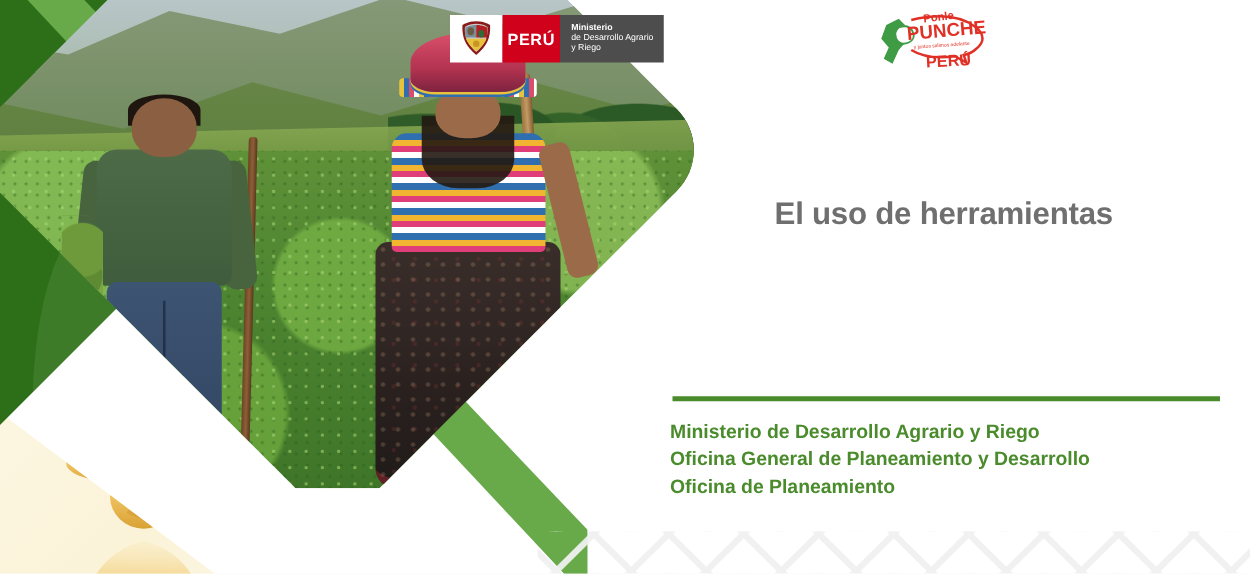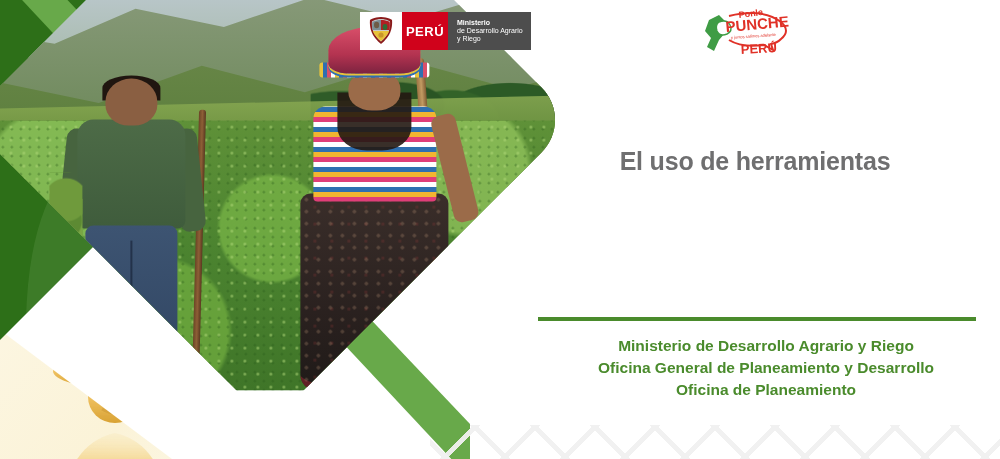--- a/index.html
+++ b/index.html
@@ -321,21 +321,21 @@
     left: 695px;
     top: 4px;
     width: 100px;
     height: 56px;
   }
 
   
   .title {
     position: absolute;
     left: 520px;
-    top: 145px;
+    top: 155px;
     width: 470px;
     text-align: center;
     color: #6f6f70;
     font-size: 25px;
     font-weight: bold;
     line-height: 1.30;
     letter-spacing: -0.2px;
   }
 
   .divider {
@@ -349,21 +349,20 @@
 
   .org-block {
     position: absolute;
     left: 536px;
     top: 335px;
     width: 460px;
     color: #4a8b2c;
     font-size: 15.5px;
     font-weight: bold;
     line-height: 1.42;
-    text-align: center;
   }
 
   
   .chevrons {
     position: absolute;
     left: 430px;
     bottom: 0;
     width: 570px;
     height: 34px;
     background-image:

